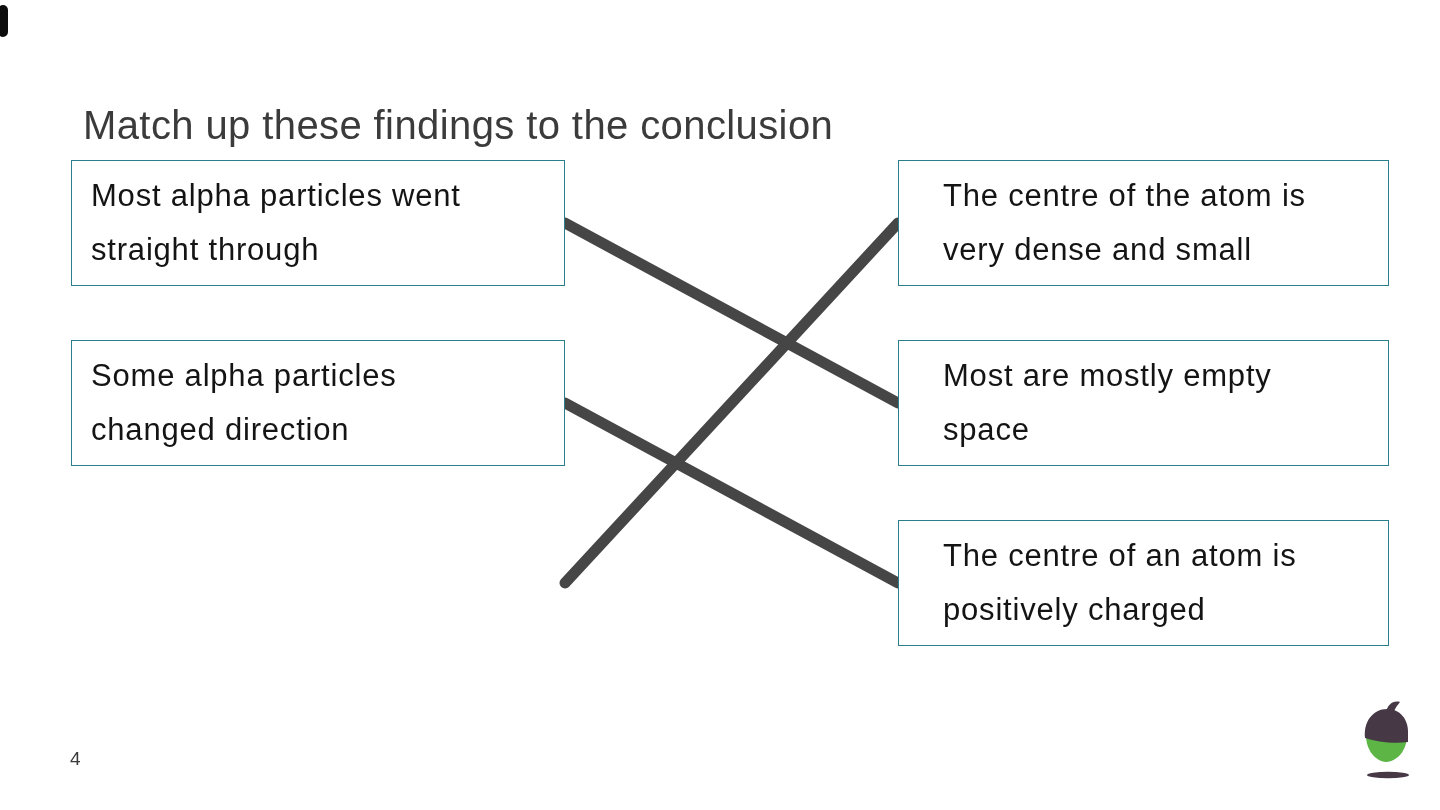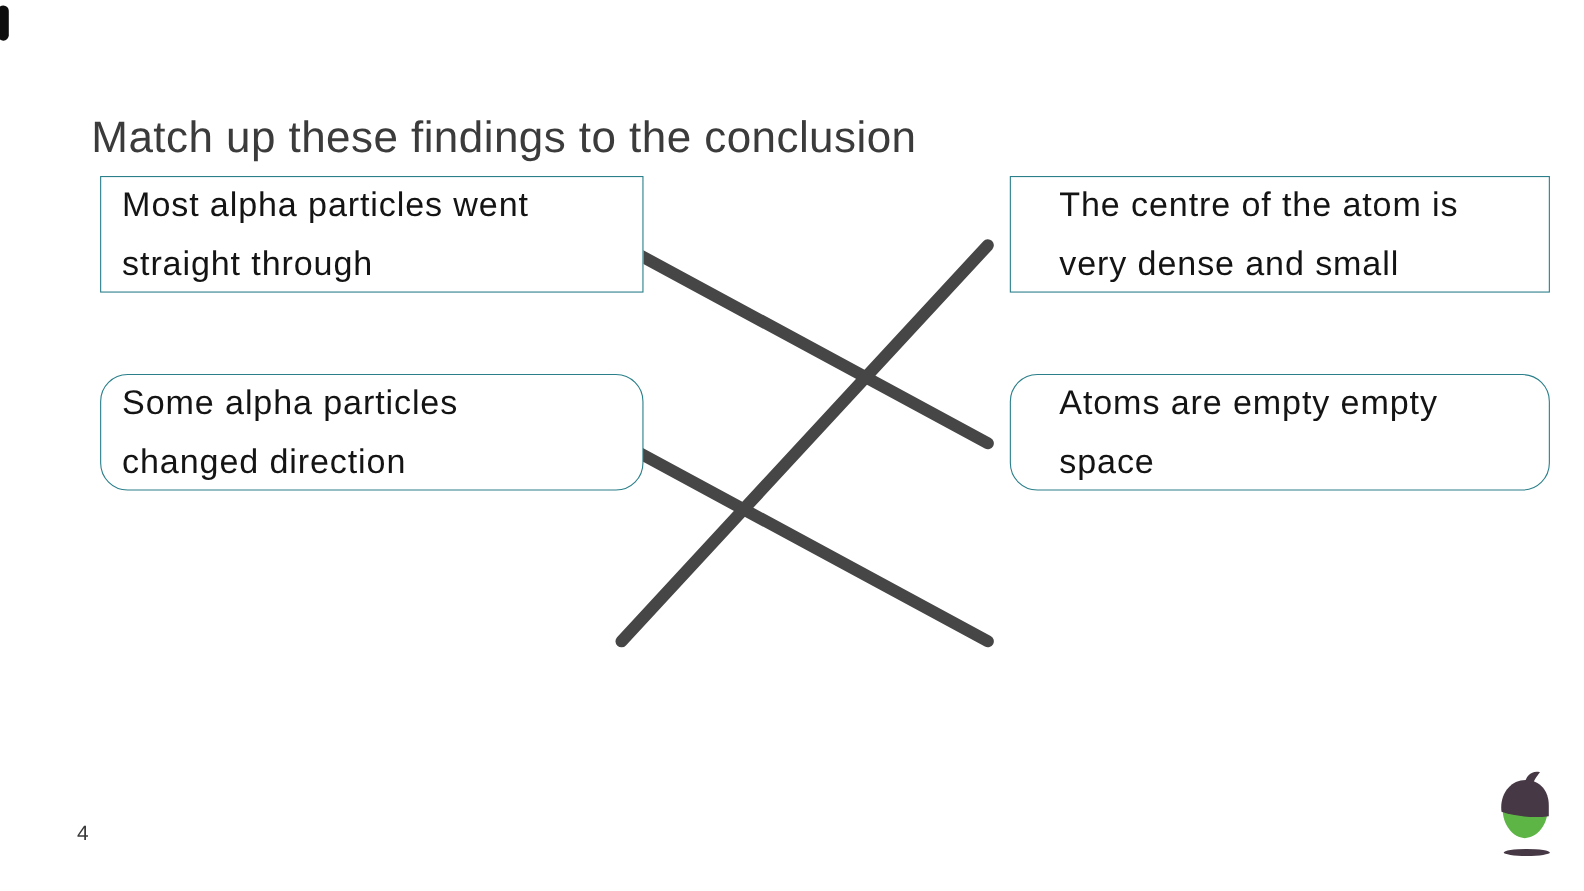--- a/index.html
+++ b/index.html
@@ -20,31 +20,31 @@
   .edge-bar{
     position:absolute;left:-2px;top:5px;width:10px;height:32px;
     background:#0d0d0d;border-radius:5px;
   }
   .slide-title{
     position:absolute;left:72px;top:76px;
     font-size:40px;font-weight:normal;color:var(--title);
     letter-spacing:0.4px;white-space:nowrap;margin-left:11px;
   }
   .match-box{
-    position:absolute;height:106px;box-sizing:border-box;
+    position:absolute;height:126px;box-sizing:border-box;
     border:1.5px solid var(--box-border);background:#ffffff;
-    display:flex;align-items:center;padding:0 19px;margin-left:20px;
+    display:flex;align-items:center;padding:0 19px;
   }
   .match-box .box-text{
     font-size:31px;font-weight:300;line-height:54px;
     letter-spacing:0.8px;color:var(--text);white-space:pre-line;
   }
   .col-left{left:71px;width:494px;}
   .col-right{left:898px;width:491px;padding-left:44px;}
-  .row-0{top:160px;} .row-1{top:340px;border-radius:25px;} .row-2{top:520px;}
+  .row-0{top:160px;} .row-1{top:340px;} .row-2{top:520px;}
   #connector-svg{position:absolute;inset:0;width:1440px;height:810px;pointer-events:none;}
   .page-number{
     position:absolute;left:70px;top:748px;
     font-size:19px;font-weight:300;color:#3a3a3a;
   }
   .logo{position:absolute;left:1359px;top:700px;width:60px;height:85px;}
 </style>
 </head>
 <body>
 
@@ -67,22 +67,26 @@
   <div class="match-box col-left row-1" id="finding-1">
     <span class="box-text">Some alpha particles
 changed direction</span>
   </div>
 
   <div class="match-box col-right row-0" id="conclusion-0">
     <span class="box-text">The centre of the atom is
 very dense and small</span>
   </div>
   <div class="match-box col-right row-1" id="conclusion-1">
-    <span class="box-text">Atoms are empty empty
+    <span class="box-text">Most are mostly empty
 space</span>
+  </div>
+  <div class="match-box col-right row-2" id="conclusion-2">
+    <span class="box-text">The centre of an atom is
+positively charged</span>
   </div>
 
   <div class="page-number">4</div>
 
   <svg class="logo" viewBox="0 0 60 85" aria-hidden="true">
 
     <path d="M7 35 C7 24 16 16 28 16 C40 16 48 24 48 35 C48 50 39 61 27 62 C16 61 7 50 7 35 Z" fill="var(--logo-green)"></path>
 
     <path d="M6 38 C4 22 14 9 28 9 C41 9 49 19 49 32 L49 42 C35 44 18 42 6 38 Z" fill="var(--logo-dark)"></path>
 

